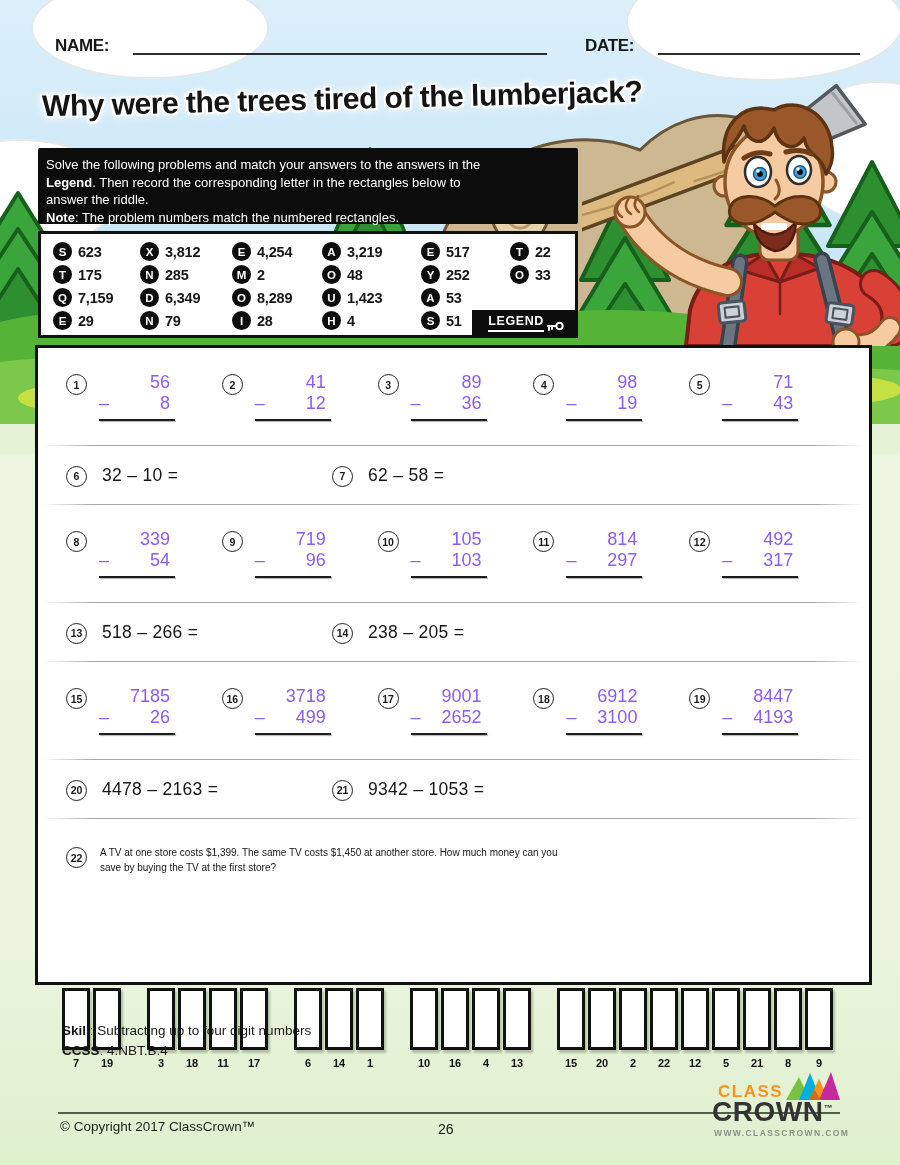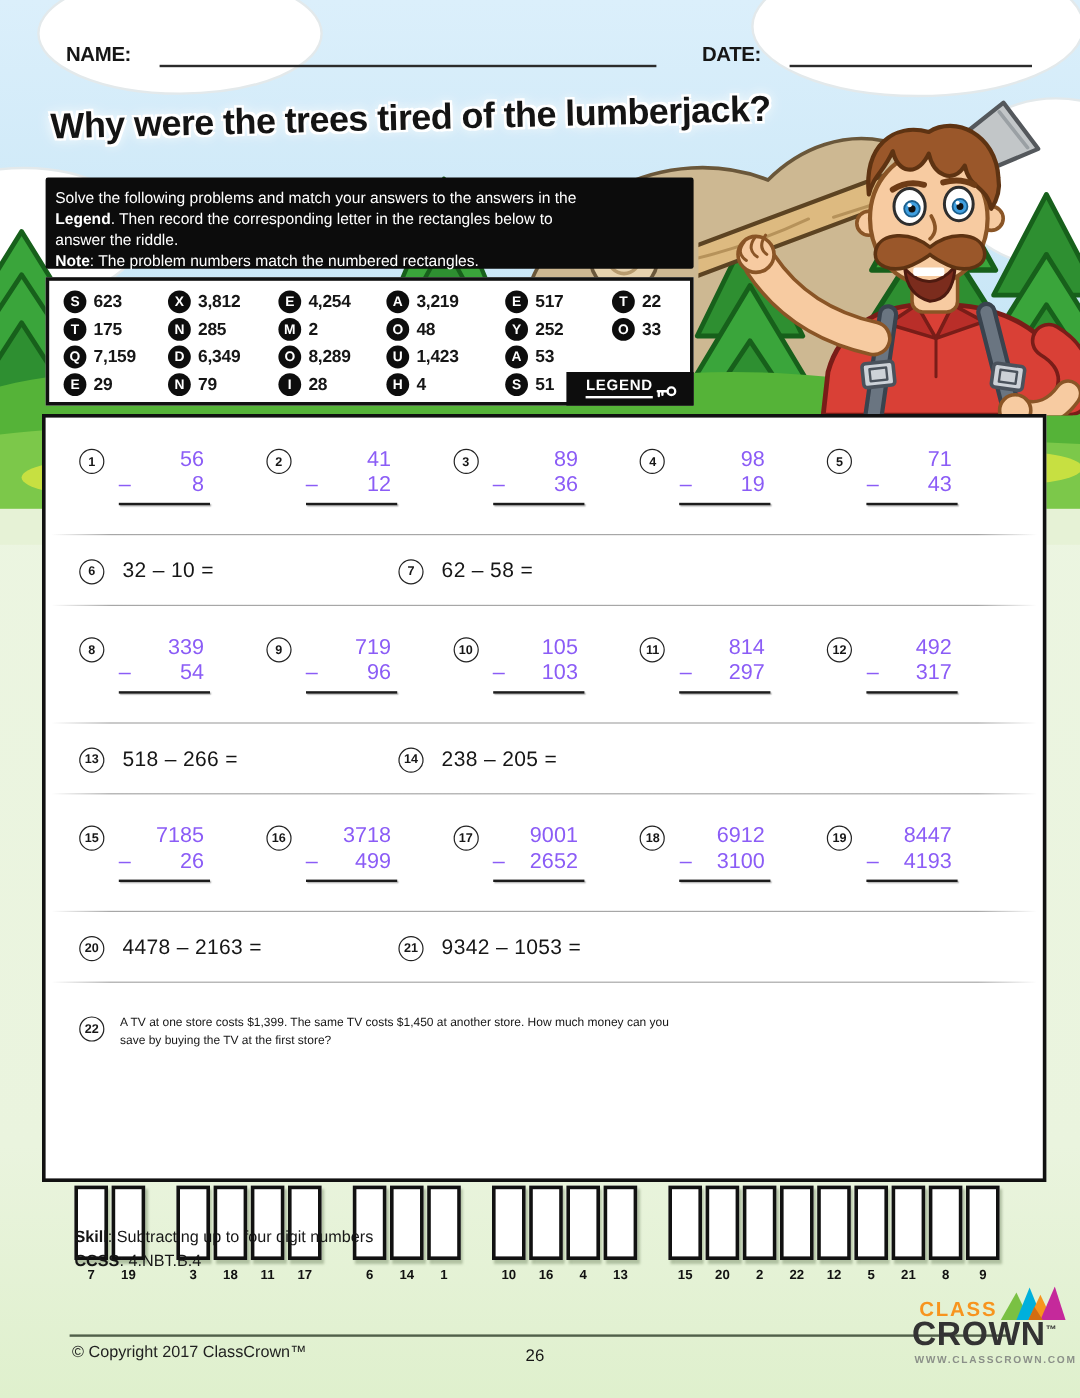--- a/index.html
+++ b/index.html
@@ -3,21 +3,21 @@
 <meta charset="utf-8">
 <style>
   html,body{margin:0;padding:0;}
   body{font-family:"Liberation Sans",sans-serif;color:#161616;}
   .page{position:relative;width:900px;height:1165px;overflow:hidden;
         background:linear-gradient(180deg,#edf6e3 0,#eaf4de 82%,#dff0cd 100%);}
   .scene{position:absolute;left:0;top:0;z-index:0;}
   .lumberjack-svg{position:absolute;left:582px;top:60px;z-index:1;}
 
   
-  .header-row{position:absolute;left:55px;right:40px;top:36px;display:flex;align-items:flex-end;gap:24px;z-index:2;}
+  .header-row{position:absolute;left:55px;right:40px;top:36px;display:flex;align-items:center;gap:24px;z-index:2;}
   .hdr-label{font-weight:bold;font-size:17px;letter-spacing:-0.3px;}
   .rule{border-bottom:2px solid #2b2b2b;height:16px;}
   .name-rule{flex:2.05;}
   .date-rule{flex:1;}
   .date-label{margin-left:14px;}
 
   
   .title{position:absolute;left:42px;top:82px;margin:0;z-index:2;font-size:30px;font-weight:bold;
          letter-spacing:-0.5px;color:#141414;transform:rotate(-1.4deg);
          text-shadow:0 0 3px #fff,2px 2px 0 #fff,-2px -2px 0 #fff,2px -2px 0 #fff,-2px 2px 0 #fff,0 0 10px #fff,0 0 14px #fff;}
@@ -69,21 +69,21 @@
   .ans-group{display:flex;gap:3px;}
   .ans-col{display:flex;flex-direction:column;align-items:center;gap:7px;}
   .ans-box{width:22px;height:56px;background:#fff;border:3px solid #111;box-shadow:2px 3px 2px rgba(110,130,95,.45);}
   .ans-num{font-size:11px;font-weight:bold;color:#111;}
 
   
   .skill{position:absolute;left:62px;top:1021px;font-size:13.5px;line-height:1.5;z-index:2;}
   .footer-rule{position:absolute;left:58px;top:1112px;width:782px;height:2px;background:#51604a;z-index:2;}
   .copyright{position:absolute;left:60px;top:1119px;font-size:13.5px;color:#1f1f1f;z-index:2;}
   .page-num{position:absolute;left:438px;top:1121px;font-size:14px;z-index:2;}
-  .logo{position:absolute;left:760px;top:1072px;width:140px;z-index:2;}
+  .logo{position:absolute;left:712px;top:1072px;width:140px;z-index:2;}
   .logo-row1{display:flex;align-items:flex-end;gap:1px;margin-left:6px;height:28px;}
   .logo-class{color:#f7941e;font-weight:bold;font-size:17px;letter-spacing:1.5px;line-height:1;}
   .logo-crown{font-size:28px;font-weight:bold;color:#333;letter-spacing:0.5px;line-height:0.85;}
   .logo-crown sup{font-size:9px;font-weight:bold;vertical-align:super;}
   .logo-url{font-size:8.5px;color:#8b9089;letter-spacing:1.4px;margin-top:4px;margin-left:2px;font-weight:bold;}
 </style>
 </head>
 <body>
 
 <div class="page">

